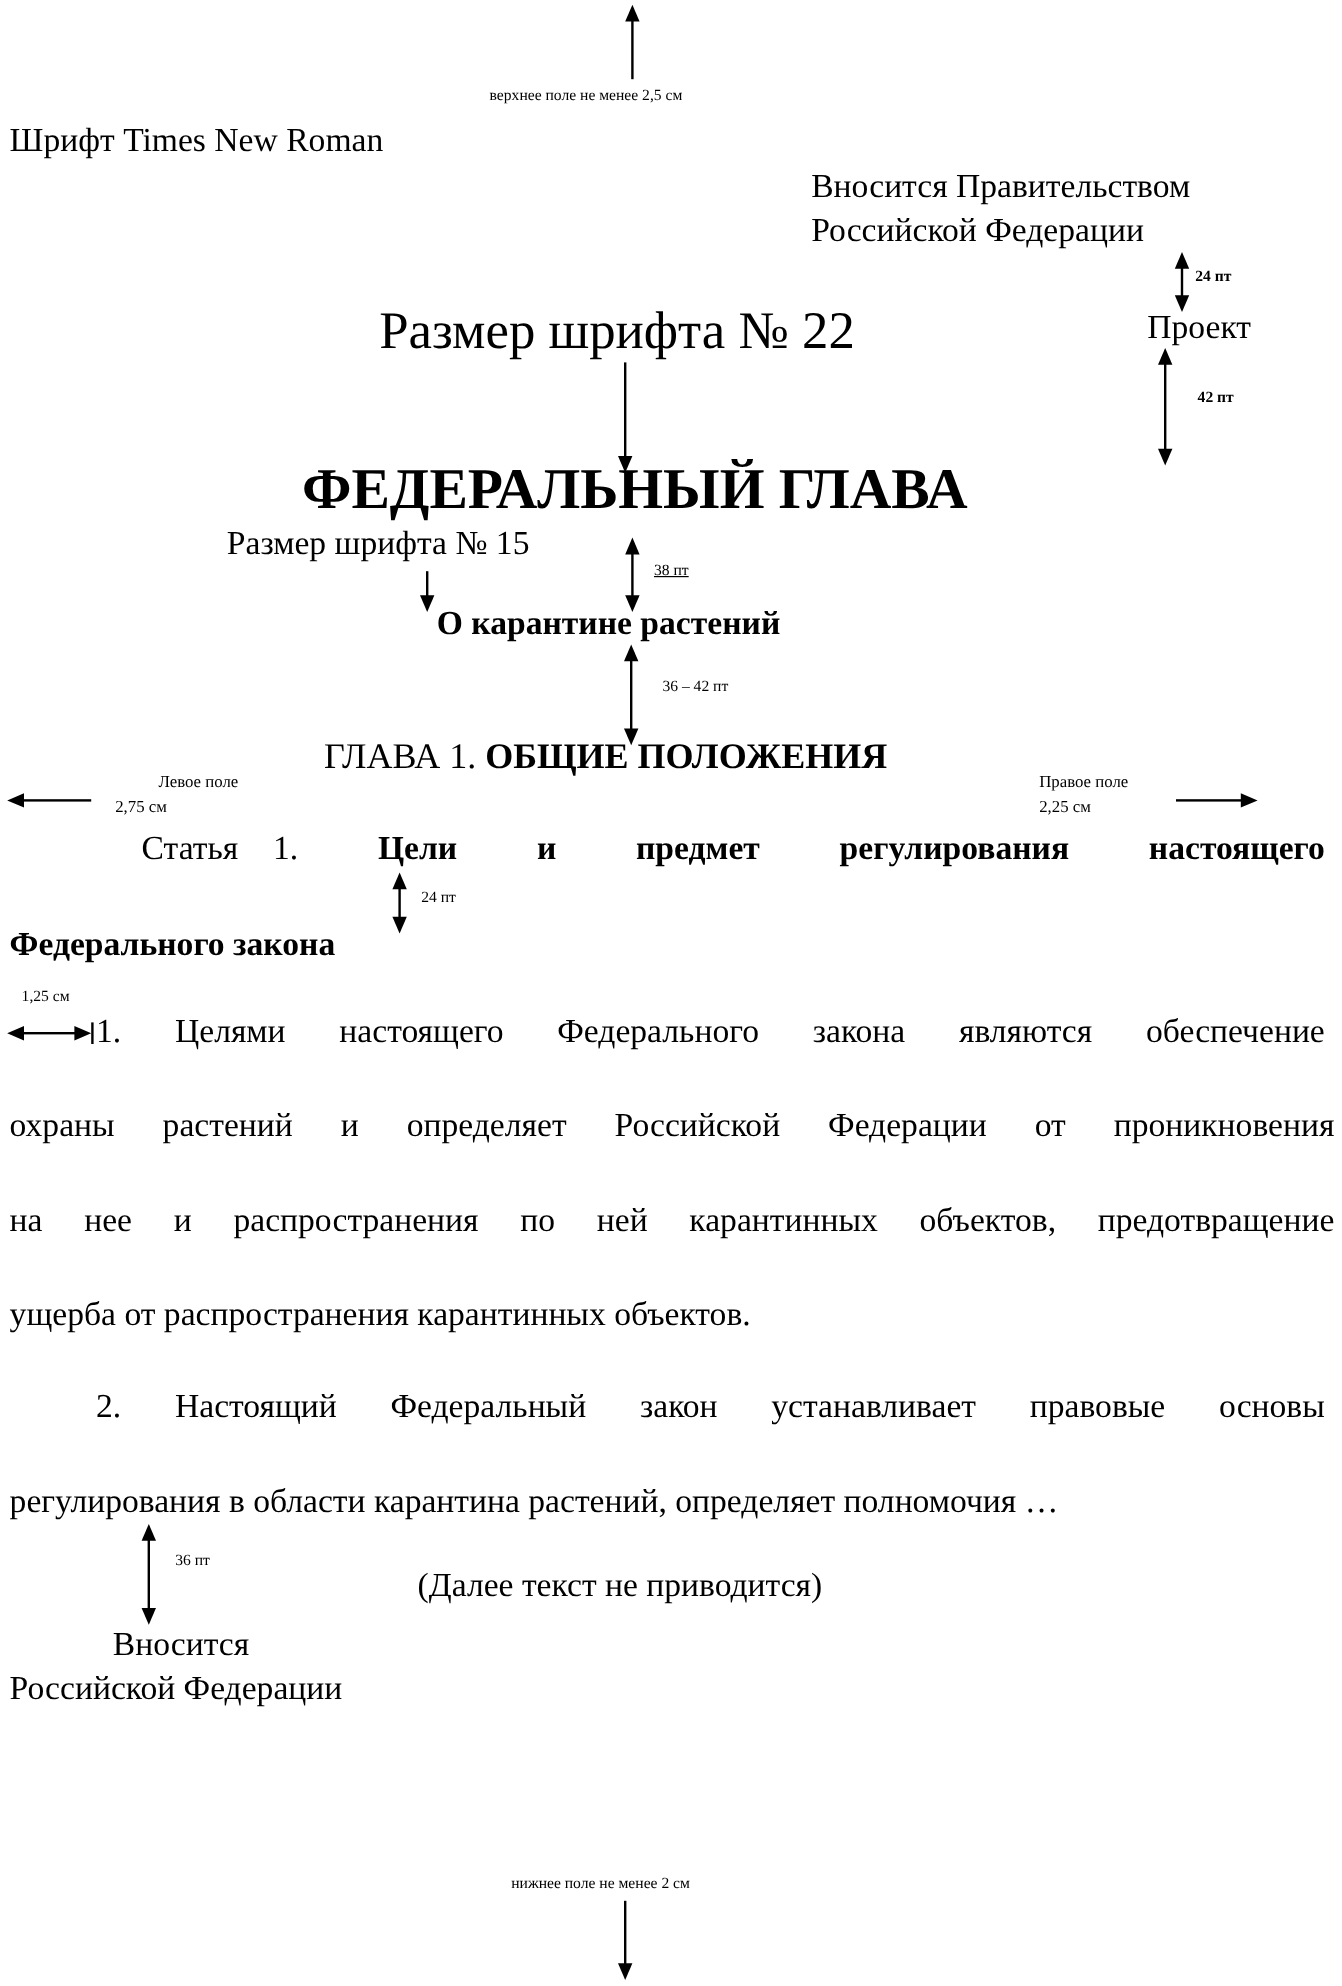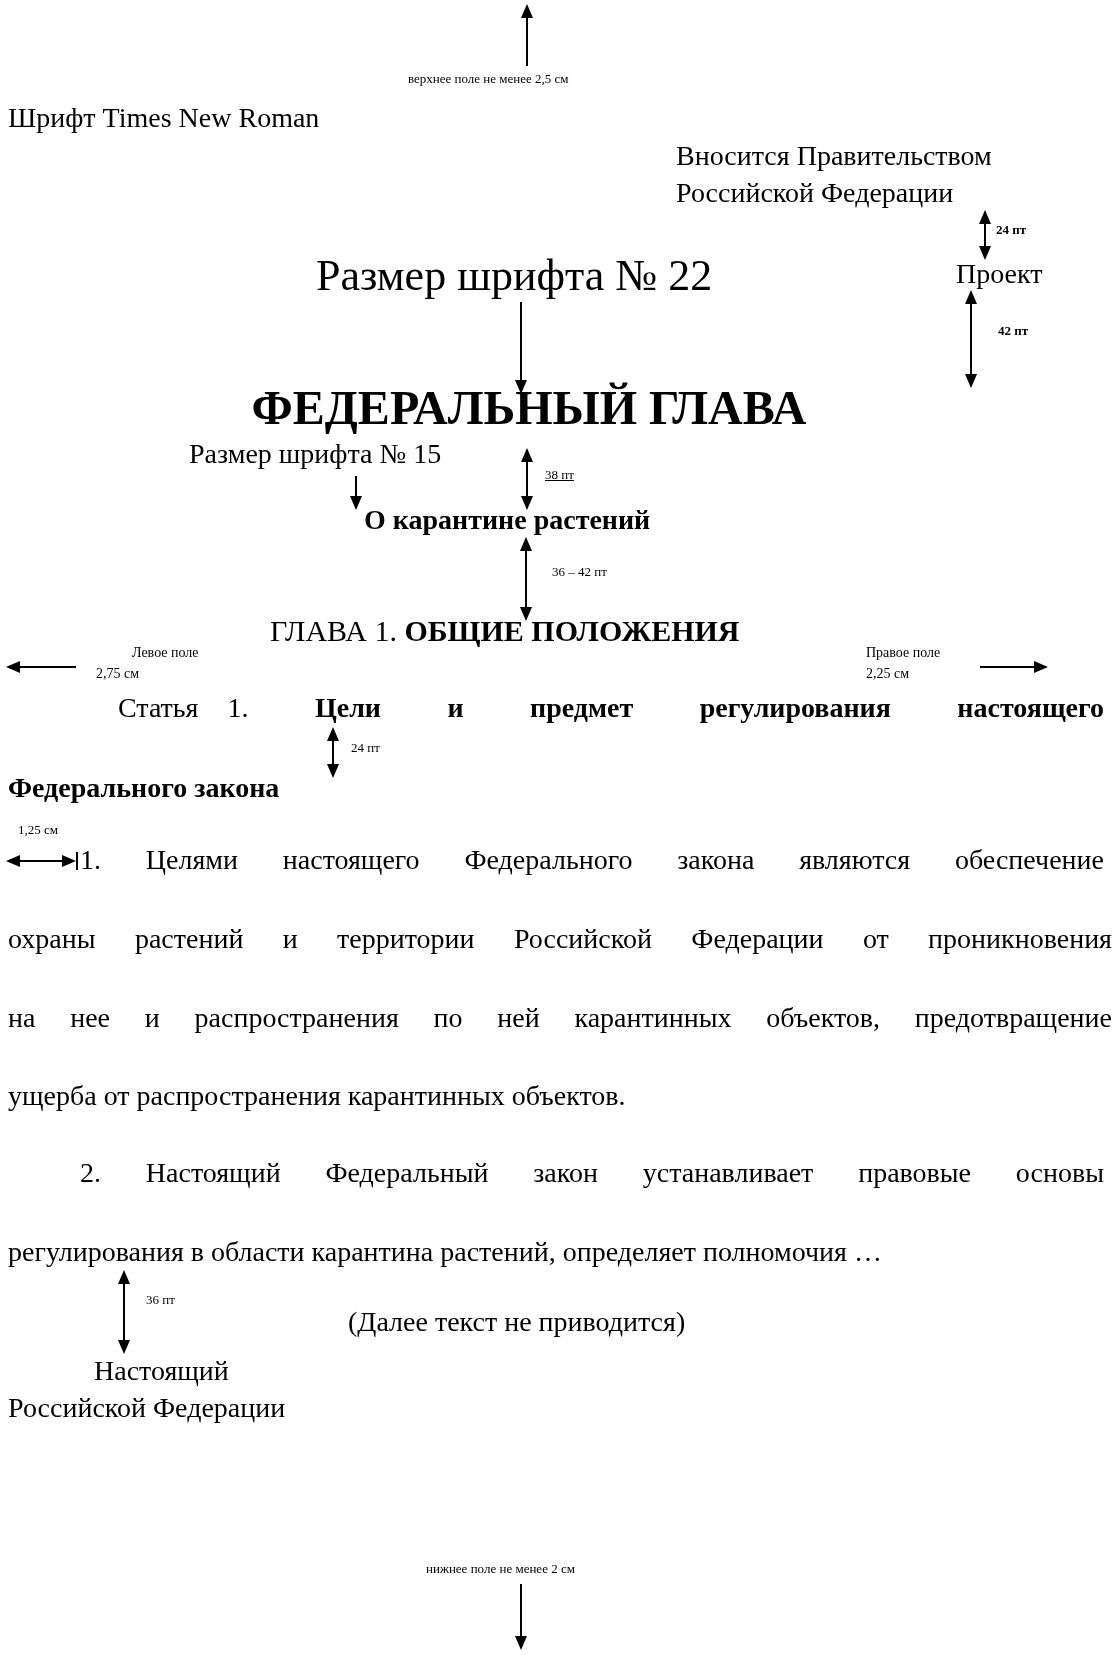--- a/index.html
+++ b/index.html
@@ -124,36 +124,36 @@
 
 <div class="abs tiny" style="left:18px; top:822px;">1,25 см</div>
 <div>
   <div class="ah-left" style="left:6px; top:855px;"></div>
   <div class="hline" style="left:18px; top:860px; width:46px;"></div>
   <div class="ah-right" style="left:62px; top:855px;"></div>
   <div class="vline" style="left:76px; top:852px; height:18px;"></div>
 </div>
 
 <div class="abs body-line justify" style="left:80px; width:1024px; top:844px;">1. Целями настоящего Федерального закона являются обеспечение</div>
-<div class="abs body-line justify" style="top:923px;">охраны растений и территории Российской Федерации от проникновения</div>
+<div class="abs body-line justify" style="top:923px;">охраны растений и определяет Российской Федерации от проникновения</div>
 <div class="abs body-line justify" style="top:1002px;">на нее и распространения по ней карантинных объектов, предотвращение</div>
 <div class="abs" style="left:8px; top:1080px; font-size:28px;">ущерба от распространения карантинных объектов.</div>
 
 <div class="abs body-line justify" style="left:80px; width:1024px; top:1157px;">2. Настоящий Федеральный закон устанавливает правовые основы</div>
 <div class="abs" style="left:8px; top:1236px; font-size:28px;">регулирования в области карантина растений, определяет полномочия …</div>
 
 <div>
   <div class="ah-up" style="left:118px; top:1270px;"></div>
   <div class="vline" style="left:123px; top:1282px; height:60px;"></div>
   <div class="ah-down" style="left:118px; top:1340px;"></div>
 </div>
 <div class="abs tiny" style="left:146px; top:1292px;">36 пт</div>
 
 <div class="abs" style="left:348px; top:1306px; font-size:28px;">(Далее текст не приводится)</div>
 
-<div class="abs" style="left:94px; top:1355px; font-size:28px;">Настоящий</div>
+<div class="abs" style="left:94px; top:1355px; font-size:28px;">Вносится</div>
 <div class="abs" style="left:8px; top:1392px; font-size:28px;">Российской Федерации</div>
 
 <div class="abs tiny" style="left:426px; top:1561px;">нижнее поле не менее 2 см</div>
 <div>
   <div class="vline" style="left:520px; top:1584px; height:54px;"></div>
   <div class="ah-down" style="left:515px; top:1636px;"></div>
 </div>
 
 </body></html>

